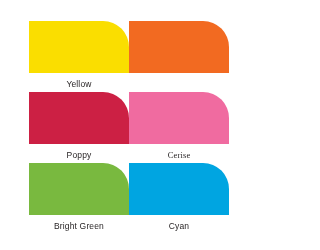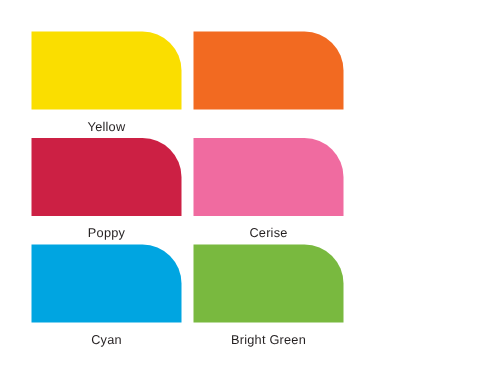--- a/index.html
+++ b/index.html
@@ -16,20 +16,21 @@
   }
 
   .palette-sheet {
     width: 250px;
     height: 250px;
     background: #ffffff;
     box-sizing: border-box;
     padding: 21px 21px 0 21px;
     display: flex;
     flex-direction: column;
+    align-items: flex-end;
   }
 
   .swatch-row {
     display: flex;
     flex-direction: row;
     justify-content: space-between;
     height: 71px;
   }
 
   .swatch-cell {
@@ -74,28 +75,28 @@
     </div>
   </div>
 
   <div class="swatch-row">
     <div class="swatch-cell">
       <div class="swatch-chip" style="background-color: rgb(204, 32, 68);"></div>
       <div class="swatch-label" style="color: rgb(35, 31, 32);">Poppy</div>
     </div>
     <div class="swatch-cell">
       <div class="swatch-chip" style="background-color: rgb(240, 107, 160);"></div>
-      <div class="swatch-label" style="color: rgb(35, 31, 32);">Cerise</div>
+      <div class="swatch-label" style="color: rgb(35, 31, 32); font-family: Liberation Serif, serif;">Cerise</div>
     </div>
   </div>
 
   <div class="swatch-row">
     <div class="swatch-cell">
+      <div class="swatch-chip" style="background-color: rgb(121, 185, 63);"></div>
+      <div class="swatch-label" style="color: rgb(35, 31, 32);">Bright Green</div>
+    </div>
+    <div class="swatch-cell">
       <div class="swatch-chip" style="background-color: rgb(0, 165, 225);"></div>
       <div class="swatch-label" style="color: rgb(35, 31, 32);">Cyan</div>
-    </div>
-    <div class="swatch-cell">
-      <div class="swatch-chip" style="background-color: rgb(121, 185, 63);"></div>
-      <div class="swatch-label" style="color: rgb(35, 31, 32);">Bright Green</div>
     </div>
   </div>
 
 </div>
 
 </body></html>

